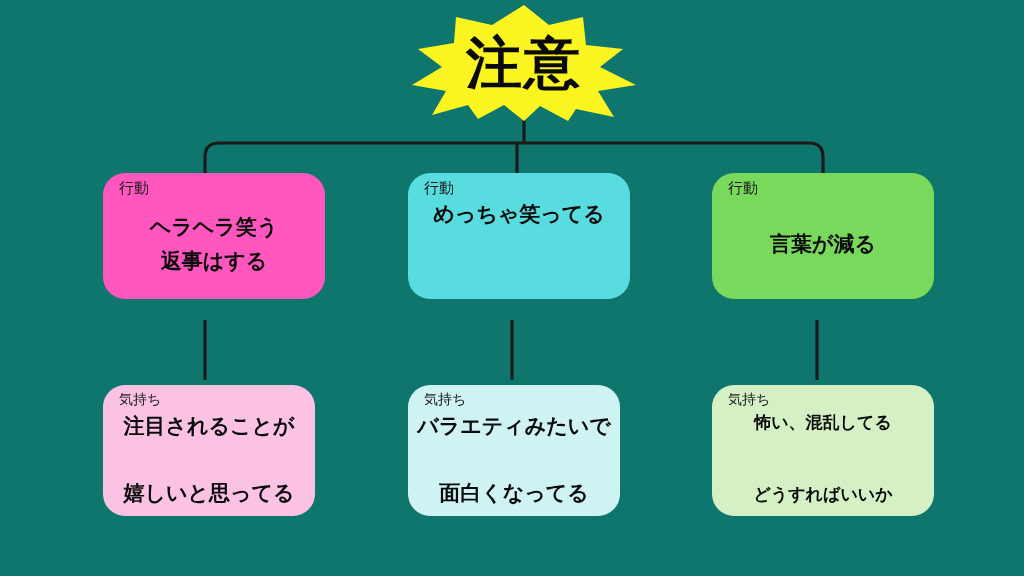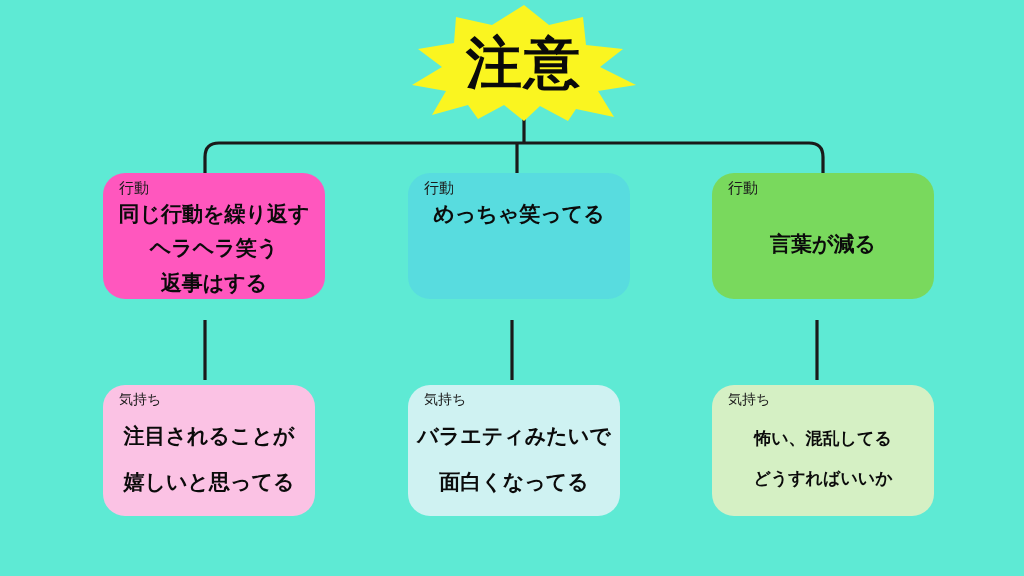--- a/index.html
+++ b/index.html
@@ -10,21 +10,21 @@
   body {
     width: 1024px;
     height: 576px;
     overflow: hidden;
     font-family: "Liberation Sans", "DejaVu Sans", sans-serif;
   }
   #canvas {
     position: relative;
     width: 1024px;
     height: 576px;
-    background: #5eead4;
+    background: #0f766e;
   }
 
   
   #connectors {
     position: absolute;
     left: 0;
     top: 0;
     width: 1024px;
     height: 576px;
     pointer-events: none;
@@ -94,21 +94,21 @@
   .b1 { left: 103px;  width: 222px; }
   .b2 { left: 408px;  width: 222px; }
   .b3 { left: 712px;  width: 222px; }
 
   
   .row-feeling { top: 385px; height: 131px; }
   .f1 { left: 103px;  width: 212px; }
   .f2 { left: 408px;  width: 212px; }
   .f3 { left: 712px;  width: 222px; }
 
-  .row-feeling .node-lines { justify-content: center; gap: 16px; padding-top: 2px; }
+  .row-feeling .node-lines { justify-content: space-between; gap: 16px; padding-top: 2px; }
   .row-feeling .node-line { line-height: 1.45; }
   .row-feeling .node-tag { font-size: 14px; }
 
   .f3 .node-line { font-size: 17px; }
   .b2 .node-lines { justify-content: flex-start; }
 </style>
 </head>
 <body>
 
 <div id="canvas">
@@ -130,21 +130,20 @@
   <div class="burst">
     <svg viewBox="0 0 232 116" xmlns="http://www.w3.org/2000/svg">
       <polygon fill="#FAF520" points="116,0 141,20 175,12 178,40 215,44 192,62 228,80 190,86 206,112 168,104 160,116 132,101 116,116 96,100 70,114 60,100 24,110 38,86 4,80 34,62 10,44 46,38 48,12 84,20"></polygon>
     </svg>
     <div class="burst-label">注意</div>
   </div>
 
   <div class="node row-behaviour b1" style="background:#FF57BE">
     <div class="node-tag">行動</div>
     <div class="node-lines">
-      <div class="node-line">同じ行動を繰り返す</div>
       <div class="node-line">ヘラヘラ笑う</div>
       <div class="node-line">返事はする</div>
     </div>
   </div>
 
   <div class="node row-behaviour b2" style="background:#58DCDF">
     <div class="node-tag">行動</div>
     <div class="node-lines">
       <div class="node-line">めっちゃ笑ってる</div>
     </div>

